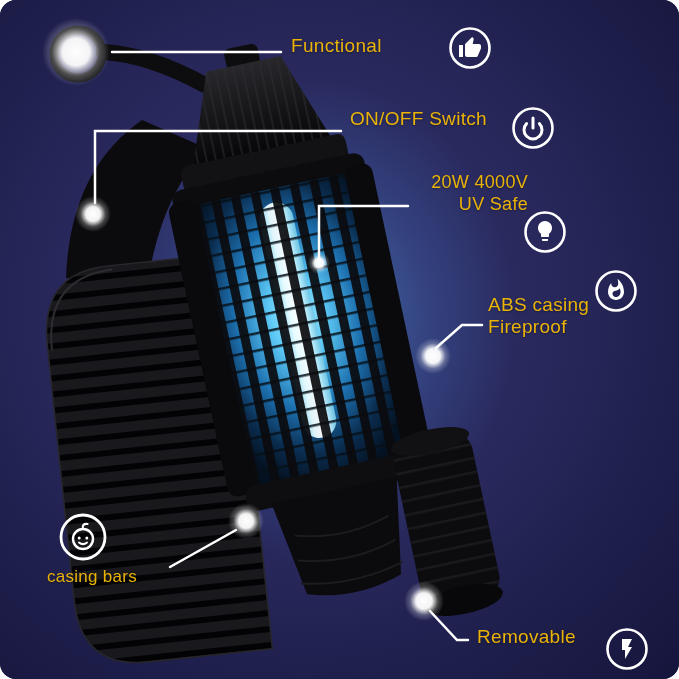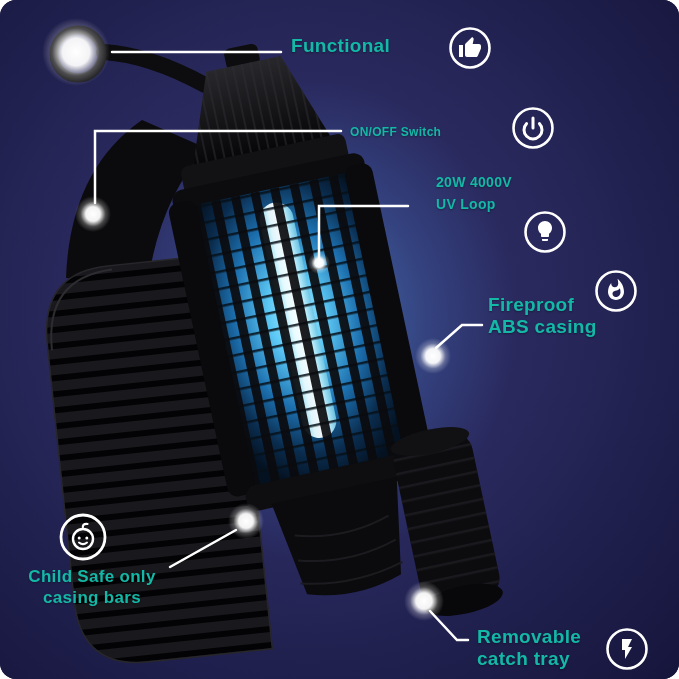--- a/index.html
+++ b/index.html
@@ -1,24 +1,24 @@
 <!DOCTYPE html>
 <html><head>
 <meta charset="utf-8">
 <style>
   html,body{margin:0;padding:0;background:#ffffff;font-family:"Liberation Sans",sans-serif;}
   .canvas{position:relative;width:679px;height:679px;background:#ffffff;overflow:hidden;}
   .scene{position:absolute;inset:0;border-radius:16px;overflow:hidden;background:#1b1b44;}
   .scene > svg{position:absolute;inset:0;display:block;}
-  .callout-label{position:absolute;color:#14b8a6;font-weight:700;letter-spacing:.3px;
+  .callout-label{position:absolute;color:#eab308;font-weight:400;letter-spacing:.3px;
                  text-shadow:0 1px 2px rgba(0,0,0,.35);}
   .callout-label span{display:block;}
   .lbl-hanging{left:291px;top:34px;font-size:19px;line-height:23px;}
-  .lbl-switch{left:350px;top:121px;font-size:12px;line-height:22px;}
-  .lbl-uvlamp{left:436px;top:171px;width:116px;font-size:14px;line-height:22px;text-align:left;}
+  .lbl-switch{left:350px;top:108px;font-size:19px;line-height:22px;}
+  .lbl-uvlamp{left:412px;top:171px;width:116px;font-size:18px;line-height:22px;text-align:right;}
   .lbl-fireproof{left:488px;top:294px;font-size:19px;line-height:22px;}
   .lbl-childsafe{left:8px;top:566px;width:168px;font-size:17px;line-height:21px;text-align:center;}
   .lbl-catchtray{left:477px;top:626px;font-size:19px;line-height:22px;}
   .icon-badge{position:absolute;width:44px;height:44px;}
   .icon-badge svg{display:block;width:44px;height:44px;}
   .ic-thumb{left:448px;top:26px;}
   .ic-power{left:511px;top:106px;}
   .ic-bulb{left:523px;top:210px;}
   .ic-flame{left:594px;top:269px;}
   .ic-baby{left:58px;top:512px;width:50px;height:50px;}
@@ -150,36 +150,34 @@
     <div class="callout-label lbl-hanging">
       <span>Functional</span>
     </div>
 
     <div class="callout-label lbl-switch">
       <span>ON/OFF Switch</span>
     </div>
 
     <div class="callout-label lbl-uvlamp">
       <span>20W 4000V</span>
-      <span>UV Loop</span>
+      <span>UV Safe</span>
     </div>
 
     <div class="callout-label lbl-fireproof">
+      <span>ABS casing</span>
       <span>Fireproof</span>
-      <span>ABS casing</span>
     </div>
 
     <div class="callout-label lbl-childsafe">
-      <span>Child Safe only</span>
       <span>casing bars</span>
     </div>
 
     <div class="callout-label lbl-catchtray">
       <span>Removable</span>
-      <span>catch tray</span>
     </div>
 
     <div class="icon-badge ic-thumb">
       <svg viewBox="0 0 44 44">
         <circle cx="22" cy="22" r="19.5" stroke="#ffffff" stroke-width="2.6" fill="none"></circle>
         <g transform="translate(10,10)">
           <path fill="#ffffff" d="M1 21h4V9H1v12zm22-11c0-1.1-.9-2-2-2h-6.31l.95-4.57.03-.32c0-.41-.17-.79-.44-1.06L14.17 1 7.58 7.59C7.22 7.95 7 8.45 7 9v10c0 1.1.9 2 2 2h9c.83 0 1.54-.5 1.84-1.22l3.02-7.05c.09-.23.14-.47.14-.73v-2z"></path>
         </g>
       </svg>
     </div>

